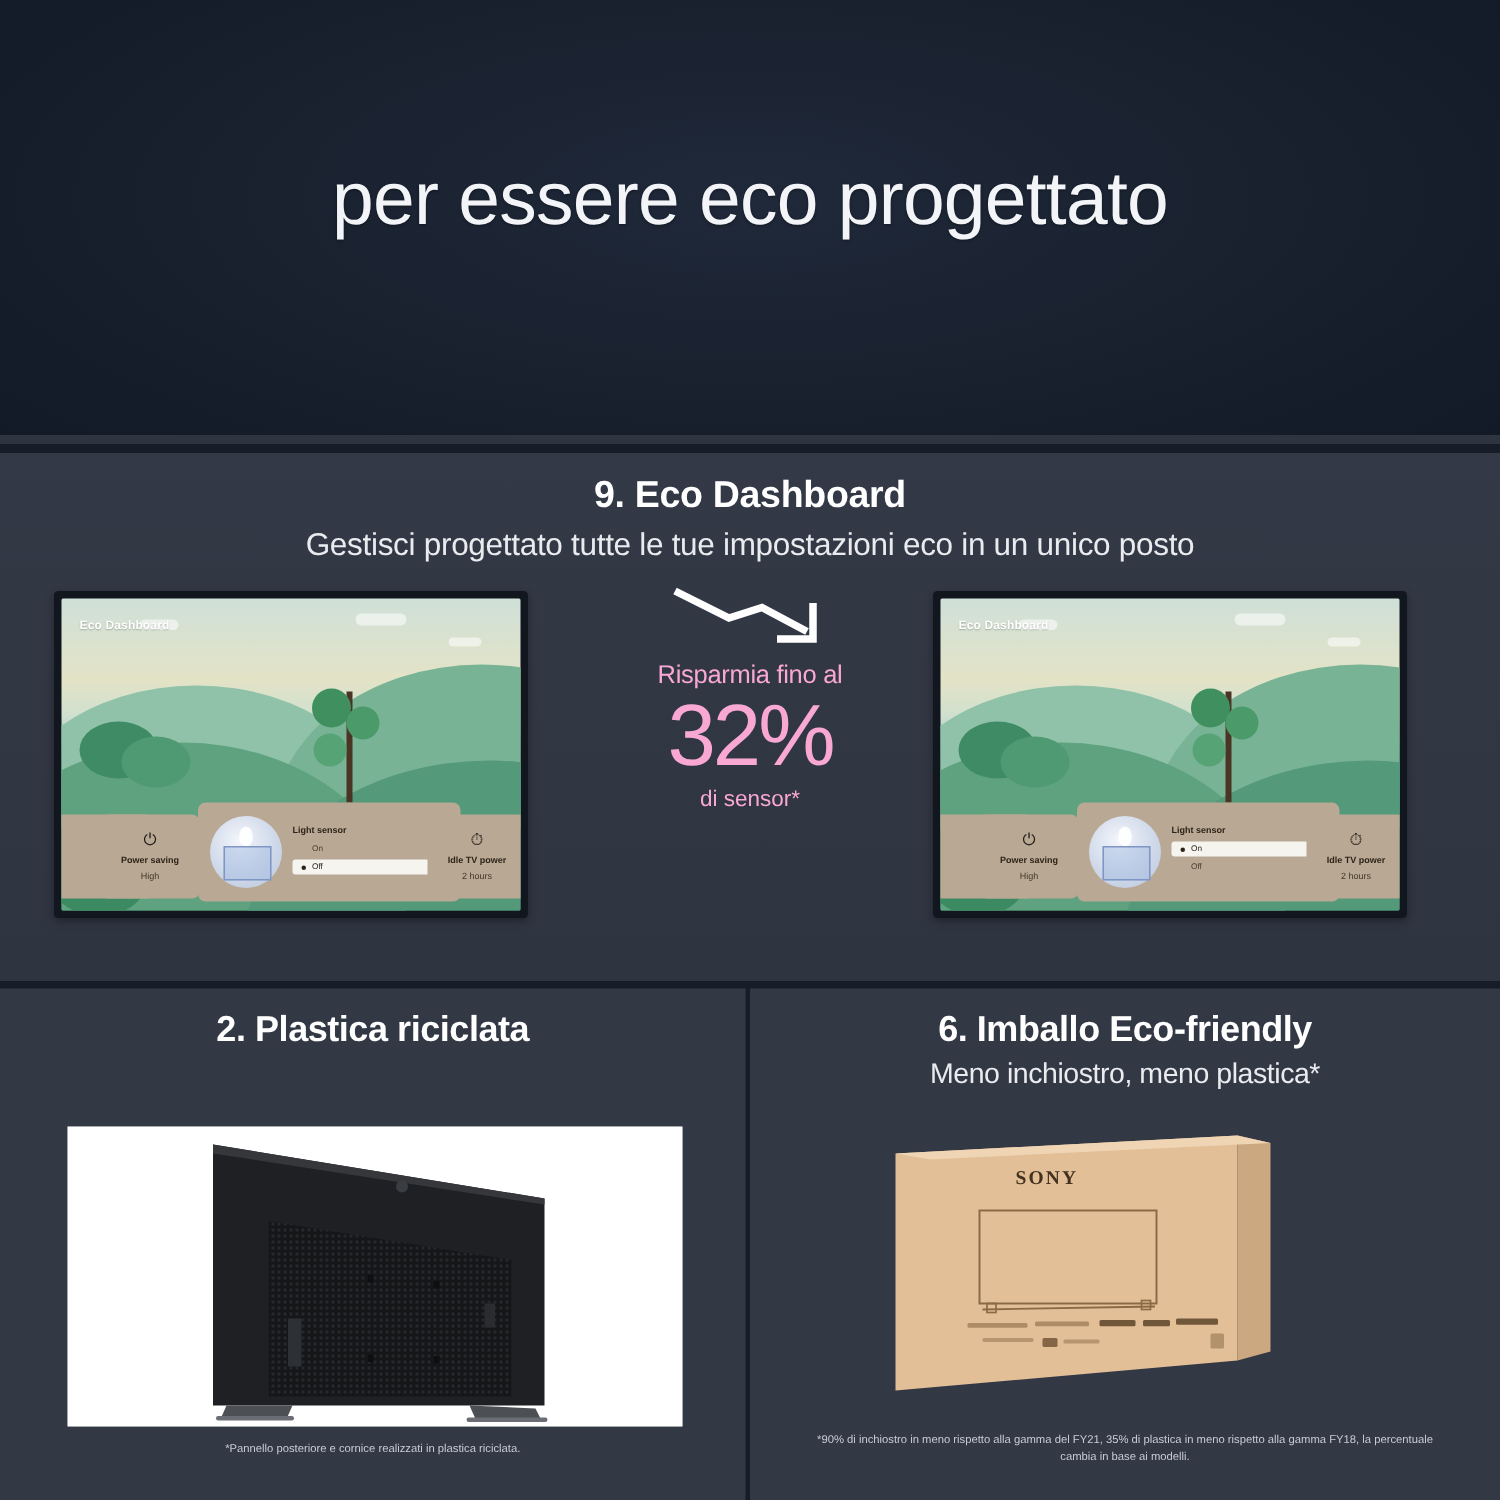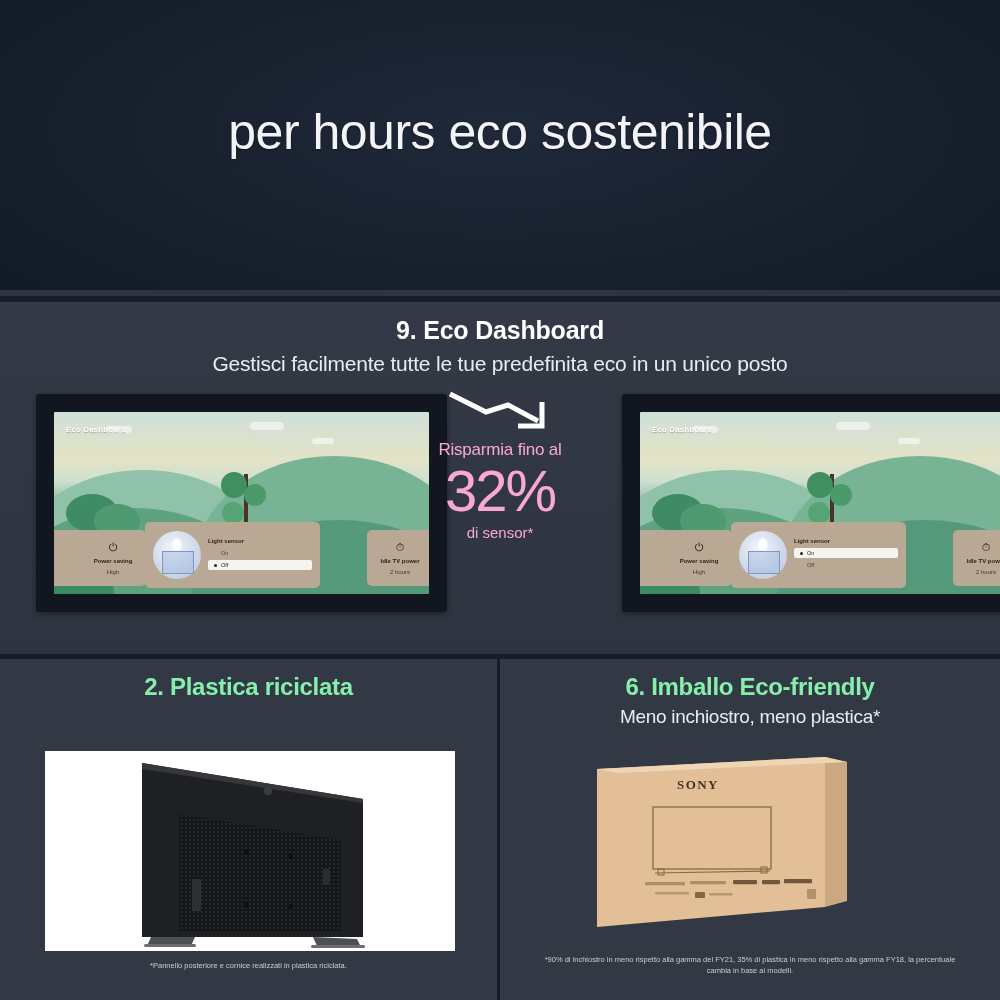--- a/index.html
+++ b/index.html
@@ -37,22 +37,22 @@
   }
   .sec1-sub {
     color:#e9ebef; font-size:21px; font-weight:400; margin-top:7px;
     letter-spacing:-0.2px;
   }
 
   .tv-row {
     position:absolute; left:0; top:92px; width:1000px; height:222px;
   }
   .tv {
-    position:absolute; top:0; width:411px; height:218px;
-    background:#12161f; border-radius:3px; padding:18px;
+    position:absolute; top:0; width:316px; height:218px;
+    background:#12161f; border-radius:3px; padding:5px;
     box-shadow:0 2px 6px rgba(0,0,0,.35);
   }
   .tv.left  { left:36px; }
   .tv.right { left:622px; }
   .tv-screen {
     position:relative; width:100%; height:100%; overflow:hidden; border-radius:1px;
     background:linear-gradient(180deg,#cfe0d8 0%,#e3e3c6 26%,#cfe0cf 38%,#6fab93 55%,#3f8f6e 100%);
   }
   
   .cloud { position:absolute; background:#ffffff; opacity:.55; border-radius:40px; }
@@ -131,21 +131,21 @@
   .note1 { top:625px; }
 
   
   .sec2, .sec3 {
     position:absolute; top:654px; height:346px; width:500px;
     background:#333845; border-top:5px solid #161d29;
   }
   .sec2 { left:0; border-right:3px solid #161d29; }
   .sec3 { left:500px; }
   .sec-head { text-align:center; padding-top:14px; }
-  .sec-title { color:#86efac; font-size:24px; font-weight:700; letter-spacing:-0.3px; }
+  .sec-title { color:#ffffff; font-size:24px; font-weight:700; letter-spacing:-0.3px; }
   .sec-sub { color:#e9ebef; font-size:19px; font-weight:400; margin-top:5px; letter-spacing:-0.3px; }
 
   .photo {
     position:absolute; background:#ffffff; overflow:hidden;
   }
   .photo.tvback { left:45px; top:92px; width:410px; height:200px; }
   .photo.box    { left:25px; top:92px; width:450px; height:200px; background:#333845; }
 
   .foot {
     position:absolute; width:100%; text-align:center;
@@ -154,28 +154,28 @@
   .foot2 { left:0; top:302px; }
   .foot3 { left:0; top:296px; padding:0 44px; }
 </style>
 </head>
 <body>
 
 <div class="page">
 
   <div class="hero">
     <div class="hero-title">
-      <div>per hours eco sostenibile</div>
+      <div>per essere eco progettato</div>
     </div>
   </div>
 
   <div class="sec1">
     <div class="sec1-head">
       <div class="sec1-title">9. Eco Dashboard</div>
-      <div class="sec1-sub">Gestisci facilmente tutte le tue predefinita eco in un unico posto</div>
+      <div class="sec1-sub">Gestisci progettato tutte le tue impostazioni eco in un unico posto</div>
     </div>
 
     <div class="tv-row">
 
       <div class="tv left">
         <div class="tv-screen">
           <div class="cloud" style="left:52px;top:14px;width:26px;height:7px;"></div>
           <div class="cloud" style="left:196px;top:10px;width:34px;height:8px;"></div>
           <div class="cloud" style="left:258px;top:26px;width:22px;height:6px;"></div>
           <div class="hill" style="left:-40px;top:58px;width:260px;height:96px;background:#8fc2a8;"></div>

